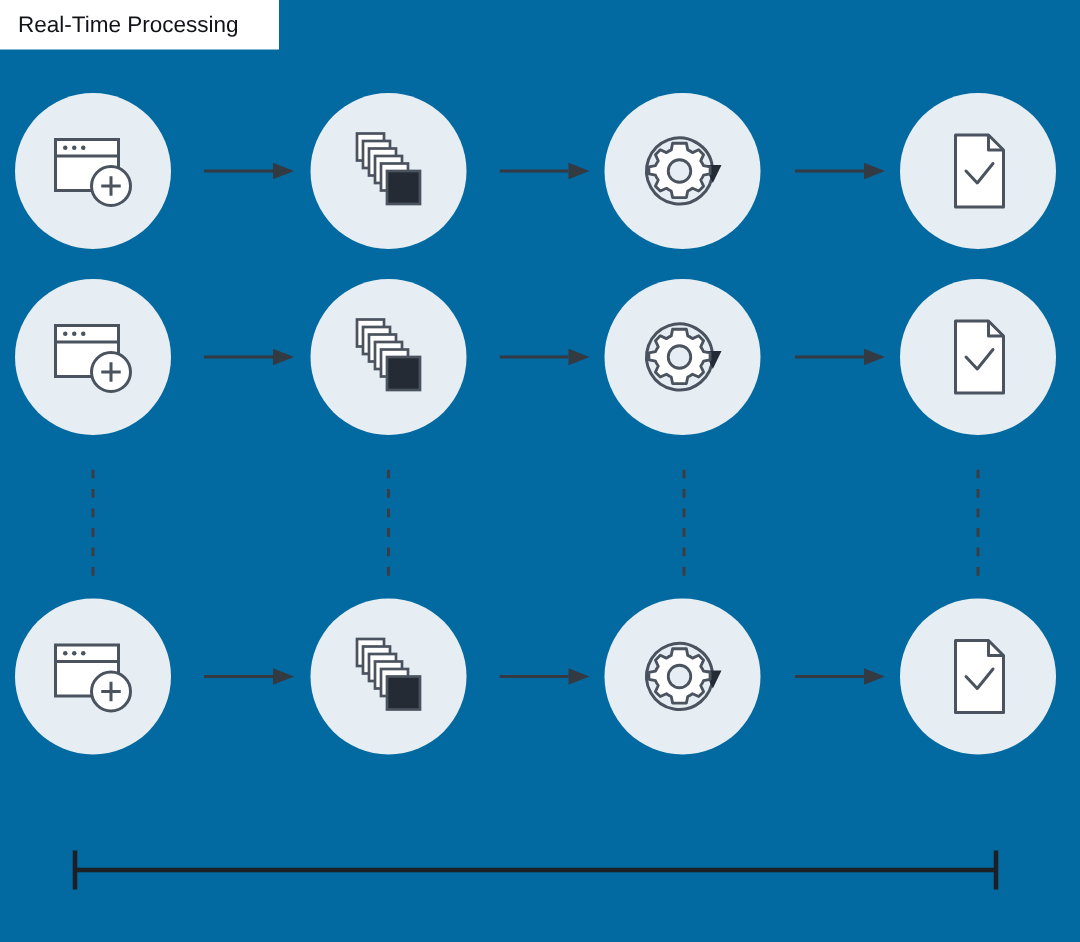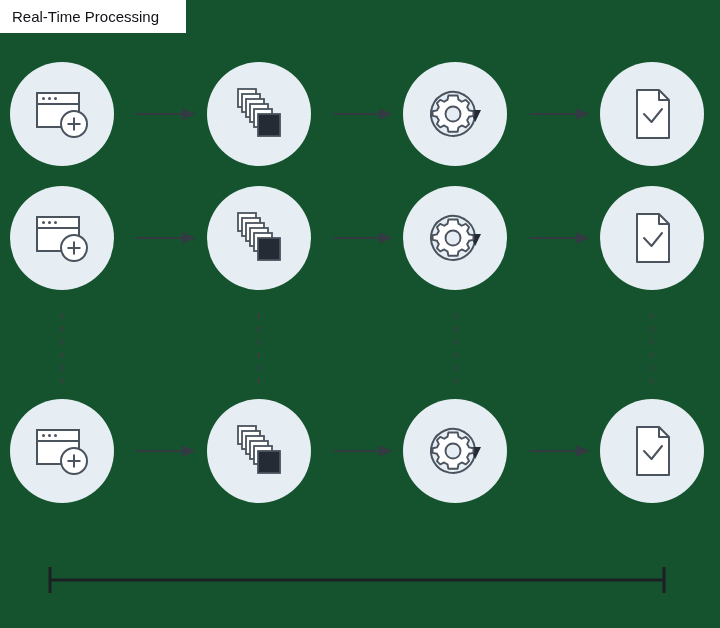--- a/index.html
+++ b/index.html
@@ -11,21 +11,21 @@
     width: 720px;
     height: 628px;
     position: relative;
     overflow: hidden;
     font-family: "Liberation Sans", sans-serif;
   }
 
   #diagram-root {
     position: absolute;
     inset: 0;
-    background: #14532d;
+    background: #0369a1;
   }
 
   
   .title-chip {
     position: absolute;
     left: 0;
     top: 0;
     width: 186px;
     height: 33px;
     background: #ffffff;

